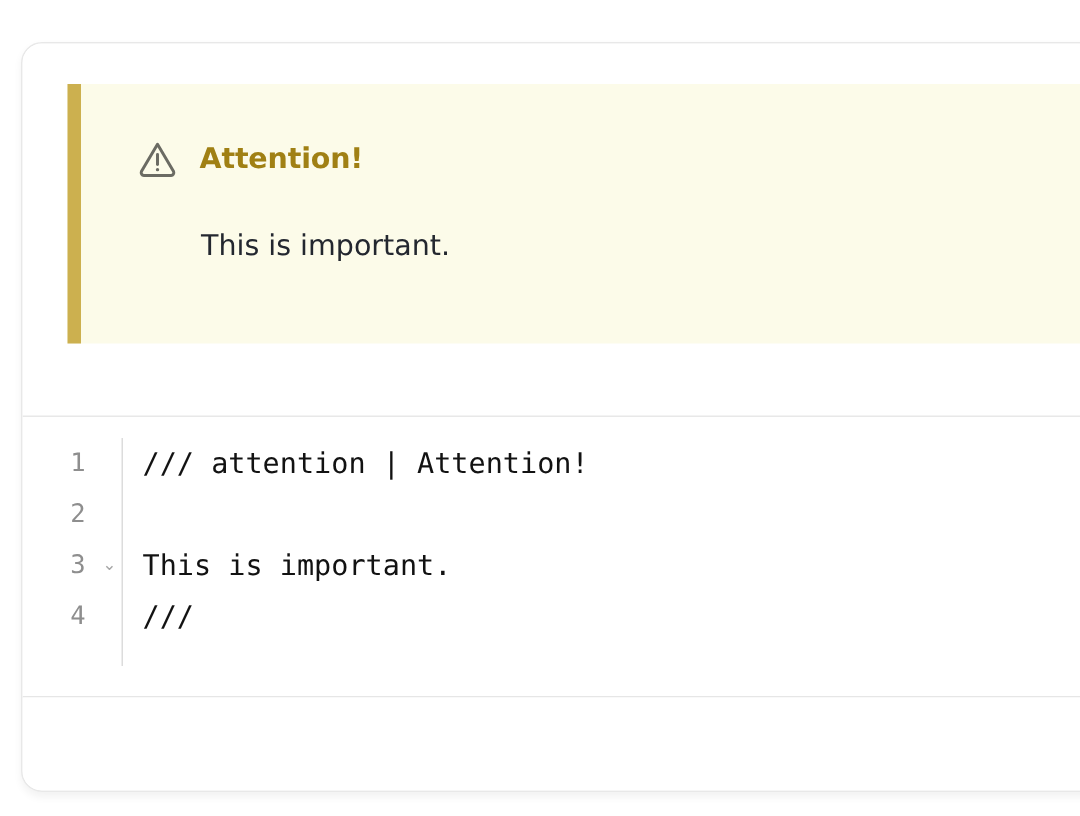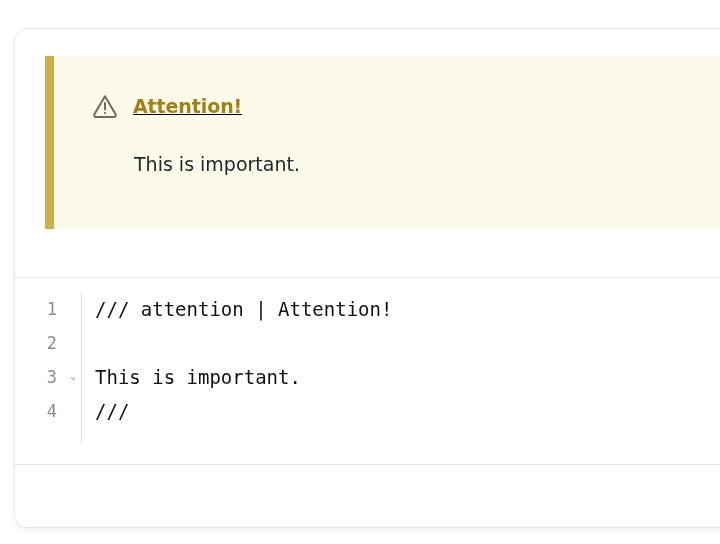--- a/index.html
+++ b/index.html
@@ -52,21 +52,20 @@
     box-sizing: border-box;
   }
 
   .admonition-title-row {
     position: absolute;
     left: 37px;
     top: 36px;
     display: flex;
     align-items: center;
     gap: 14px;
-    text-decoration: underline;
   }
 
   .warn-icon {
     width: 28px;
     height: 28px;
     display: block;
     flex: none;
   }
 
   .admonition-title {

